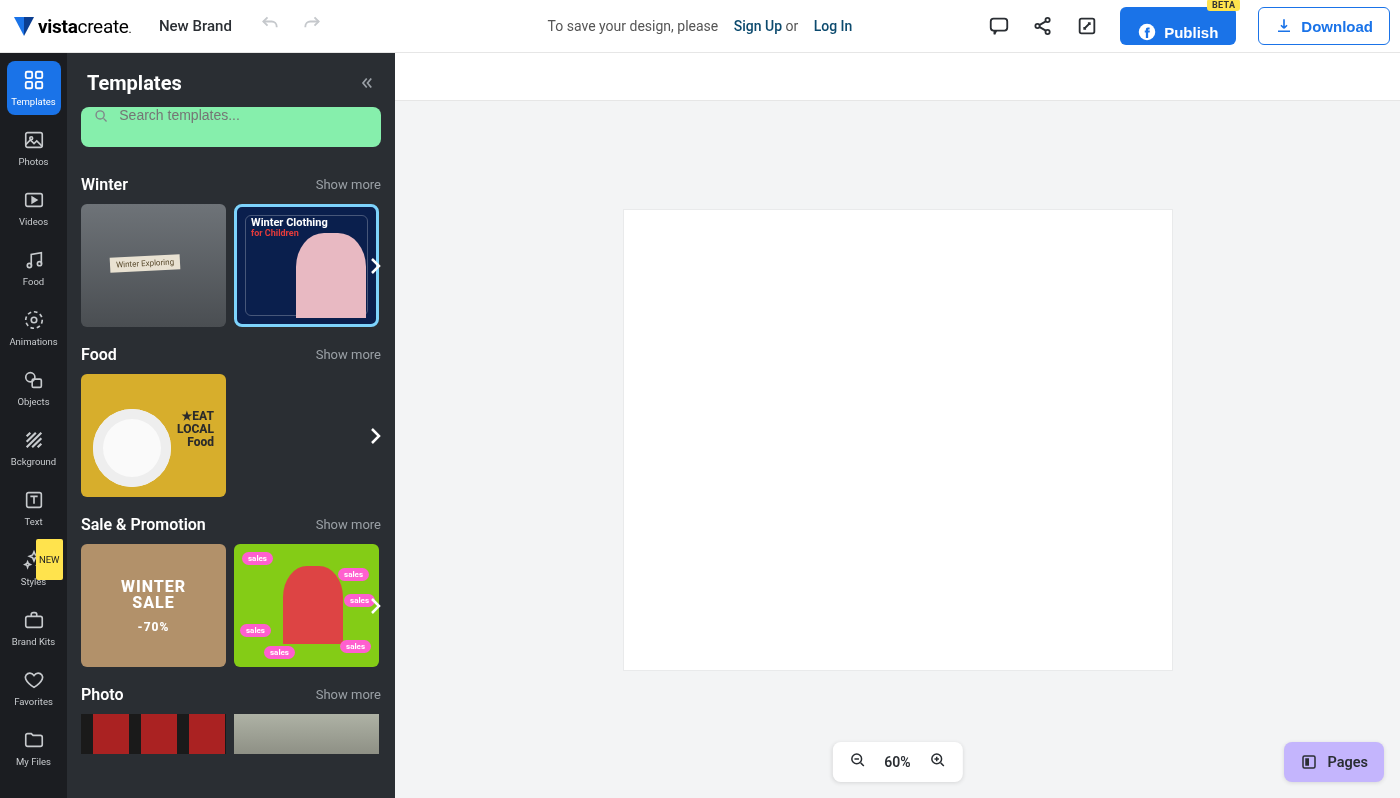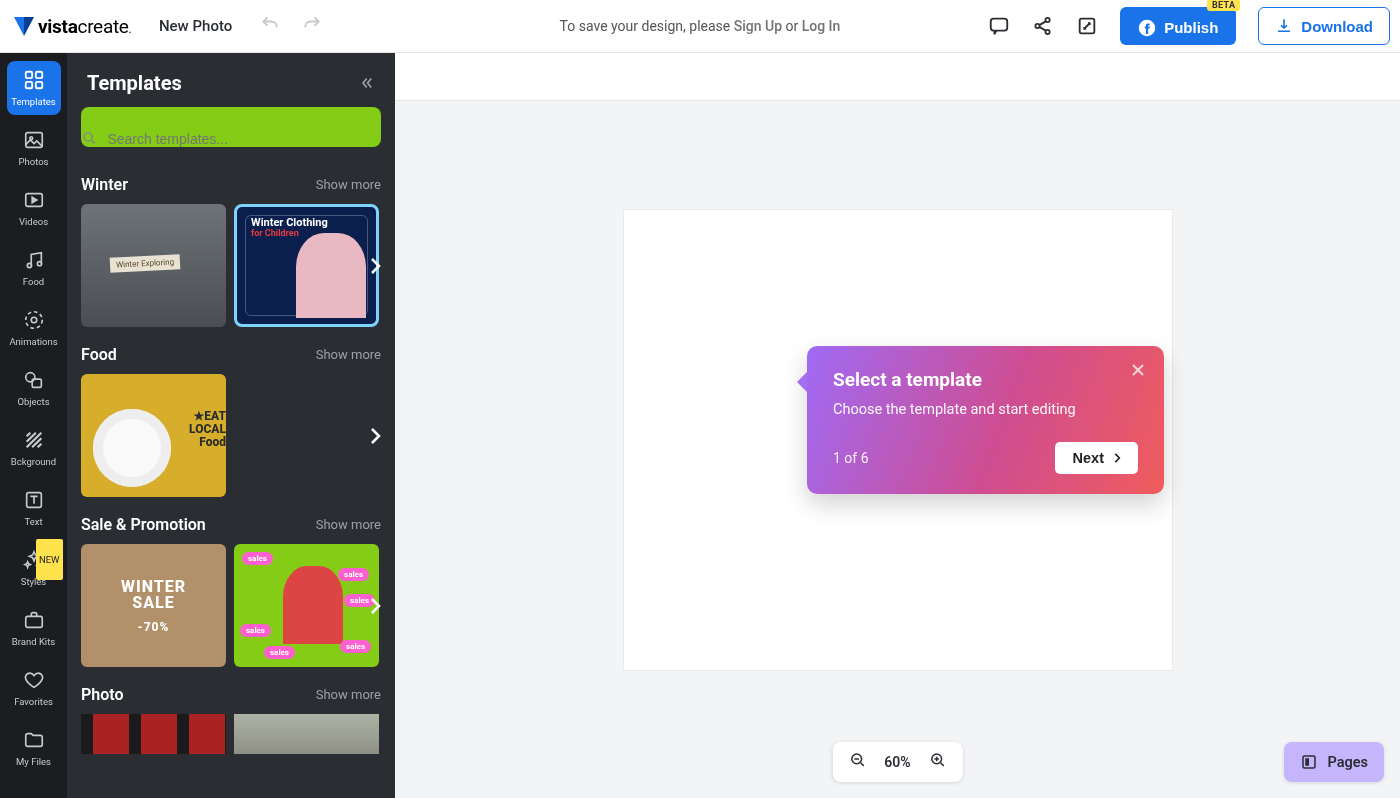--- a/index.html
+++ b/index.html
@@ -8,44 +8,44 @@
 
 .topbar { height: 53px; display: flex; align-items: center; padding: 0 10px; border-bottom: 1px solid #e6e6e6; position: relative; }
 .logo { display: flex; align-items: center; gap: 2px; margin-left: 2px; margin-right: 28px; }
 .logo-mark { width: 24px; height: 24px; }
 .logo-text { font-size: 19px; font-weight: 700; letter-spacing: -0.3px; color: #000; }
 .logo-text .light { font-weight: 400; }
 .design-name { font-size: 15px; color: #2a2e33; font-weight: 500; margin-right: 28px; }
 .history { display: flex; gap: 22px; color: #c5c8cc; }
 .history svg { width: 20px; height: 20px; }
 .center-msg { position: absolute; left: 50%; transform: translateX(-50%); font-size: 14px; color: #555; }
-.center-msg a { color: #737373; text-decoration: none; font-weight: 500; }
+.center-msg a { color: #0c4a6e; text-decoration: none; font-weight: 500; margin-left: 12px; }
 .top-right { margin-left: auto; display: flex; align-items: center; gap: 22px; }
 .top-icon { width: 22px; height: 22px; color: #2a2e33; display:flex; align-items:center; justify-content:center; }
 .publish-wrap { position: relative; }
-.publish-btn { background: #1a73e8; color: #fff; border: none; border-radius: 6px; height: 38px; padding: 12px 18px; font-size: 15px; font-weight: 600; display: flex; align-items: flex-start; gap: 8px; cursor: pointer; }
+.publish-btn { background: #1a73e8; color: #fff; border: none; border-radius: 6px; height: 38px; padding: 4px 18px; font-size: 15px; font-weight: 600; display: flex; align-items: flex-end; gap: 8px; cursor: pointer; }
 .publish-beta { position: absolute; top: -8px; right: -4px; background: #ffe34d; color: #333; font-size: 9px; font-weight: 700; padding: 1px 5px; border-radius: 3px; letter-spacing: .3px; }
 .download-btn { background: #fff; color: #1a73e8; border: 1.5px solid #1a73e8; border-radius: 6px; height: 38px; padding: 0 16px; font-size: 15px; font-weight: 600; display: flex; align-items: center; gap: 8px; cursor: pointer; }
 
 
 .workspace { display: flex; height: calc(100% - 53px); }
 .rail { width: 67px; background: #1b1d21; display: flex; flex-direction: column; align-items: center; padding-top: 8px; gap: 0; }
 .rail-item { width: 54px; padding: 8px 0; border-radius: 8px; display: flex; flex-direction: column; align-items: center; gap: 5px; color: #c7cacd; cursor: pointer; position: relative; margin-bottom: 6px; }
 .rail-item.active { background: #1a73e8; color: #fff; }
 .rail-item svg { width: 22px; height: 22px; }
 .rail-item span { font-size: 9.5px; font-weight: 400; }
 .rail-new { position: absolute; top: -2px; right: -2px; background: #ffe34d; color: #222; font-size: 7px; font-weight: 800; padding: 15px 3px; border-radius: 2px; }
 
 
 .panel { width: 328px; background: #2a2e33; display: flex; flex-direction: column; overflow: hidden; }
 .panel-head { display: flex; align-items: center; justify-content: space-between; padding: 18px 20px 12px 20px; }
 .panel-title { color: #fff; font-size: 20px; font-weight: 700; }
 .collapse { color: #9aa0a6; width: 18px; height: 18px; }
 .search-wrap { padding: 0 14px 10px 14px; }
-.search { background: #84cc16; border-radius: 8px; height: 40px; display: flex; align-items: flex-end; padding: 0 0; gap: 10px; }
+.search { background: #86efac; border-radius: 8px; height: 40px; display: flex; align-items: flex-start; padding: 0 12px; gap: 10px; }
 .search svg { width: 18px; height: 18px; color: #808489; }
 .search input { border: none; outline: none; width: 100%; font-size: 14px; color: #333; background: transparent; }
 .cats { flex: 1; overflow-y: auto; padding: 0 14px; }
 .cat { margin-top: 18px; }
 .cat-head { display: flex; justify-content: space-between; align-items: center; margin-bottom: 10px; }
 .cat-title { color: #fff; font-size: 16px; font-weight: 600; }
 .cat-more { color: #9aa0a6; font-size: 13px; cursor: pointer; }
 .thumbs { position: relative; display: flex; gap: 8px; }
 .thumb { width: 145px; height: 123px; border-radius: 6px; flex-shrink: 0; }
 .thumb.photo-row { width: 145px; height: 40px; border-radius: 0; }
@@ -57,21 +57,21 @@
 .t-winter2 { background: #0a1f4d; border: 3px solid #7dd3fc; border-radius:8px; position:relative; overflow:hidden; }
 .t-winter2::before{content:""; position:absolute; top:8px; left:8px; right:8px; bottom:8px; border:1px solid rgba(255,255,255,.25); border-radius:6px;}
 .t-winter2 .txt{position:absolute; top:10px; left:14px; color:#fff; font-size:11px; font-weight:700; line-height:1.1;}
 .t-winter2 .txt i{color:#e33b3b; font-style:normal; font-size:9px; display:block;}
 .t-winter2 .kid{position:absolute; right:10px; bottom:6px; width:70px; height:85px; background:#e8b9c2; border-radius:40% 40% 0 0;}
 .t-food1 { background:#2b2420; position:relative; }
 .t-food1 .txt{position:absolute; top:34px; left:18px; color:#fff; font-family:cursive; font-size:18px; font-weight:700; line-height:.8;}
 .t-food1 .txt small{display:block; font-size:8px; letter-spacing:2px; font-family:sans-serif; color:#bbb; font-weight:400;}
 .t-food2 { background:#d7ae2c; position:relative; }
 .t-food2 .plate{position:absolute; left:12px; bottom:10px; width:78px; height:78px; border-radius:50%; background:#fafafa; box-shadow:inset 0 0 0 10px #eee;}
-.t-food2 .txt{position:absolute; right:0; top:36px; color:#2b2b2b; font-size:12px; font-weight:800; text-align:right; line-height:1.1;}
+.t-food2 .txt{position:absolute; right:12px; top:36px; color:#2b2b2b; font-size:12px; font-weight:800; text-align:right; line-height:1.1;}
 .t-sale1 { background:#b2916a; position:relative; }
 .t-sale1 .txt{position:absolute; inset:0; display:flex; flex-direction:column; align-items:center; justify-content:center; color:#fff; font-weight:800; font-size:16px; letter-spacing:1px; line-height:1;}
 .t-sale1 .txt small{font-size:12px; margin-top:10px;}
 .t-sale2 { background:#84cc16; position:relative; overflow:hidden; }
 .t-sale2 .tag{position:absolute; background:#ff5fcf; color:#fff; font-size:8px; font-weight:700; padding:2px 6px; border-radius:10px;}
 .t-sale2 .person{position:absolute; left:34%; top:18%; width:60px; height:78px; background:#d44; border-radius:40% 40% 0 0;}
 .t-photo1 { background: repeating-linear-gradient(90deg,#1a1a1a 0 12px,#aa2222 12px 48px); }
 .t-photo2 { background: linear-gradient(#aeb2a5,#8e9085); }
 
 
@@ -102,21 +102,21 @@
 <body>
 
 <div class="topbar">
   <div class="logo">
     <svg class="logo-mark" viewBox="0 0 24 24">
         <polygon points="2,3 12,22 12,3" fill="#1a73e8"></polygon>
         <polygon points="12,3 12,22 22,3" fill="#0b3e91"></polygon>
       </svg>
     <span class="logo-text"><span>vista</span><span class="light">create</span><span style="font-size:9px;">.</span></span>
   </div>
-  <div class="design-name">New Photo</div>
+  <div class="design-name">New Brand</div>
   <div class="history">
     <span><svg viewBox="0 0 24 24" fill="none" stroke="currentColor" stroke-width="2.2">
           <path d="M9 14l-5-5 5-5"></path>
           <path d="M4 9h10a6 6 0 016 6v1"></path>
         </svg></span>
     <span><svg viewBox="0 0 24 24" fill="none" stroke="currentColor" stroke-width="2.2">
           <path d="M15 14l5-5-5-5"></path>
           <path d="M20 9H10a6 6 0 00-6 6v1"></path>
         </svg></span>
   </div>
@@ -352,36 +352,20 @@
           <div class="thumb photo-row t-photo2"></div>
         </div>
       </div>
     </div>
   </div>
 
   <div class="canvas-area">
     <div class="toolbar-strip"></div>
     <div class="artboard"></div>
 
-    <div class="tip">
-      <span class="tip-close"><svg viewBox="0 0 24 24" fill="none" stroke="currentColor" stroke-width="2.4">
-            <path d="M6 6l12 12M18 6L6 18"></path>
-          </svg></span>
-      <h3>Select a template</h3>
-      <p>Choose the template and start editing</p>
-      <div class="tip-foot">
-        <span class="tip-step">1 of 6</span>
-        <button class="tip-next">
-          <span>Next</span>
-          <svg width="14" height="14" viewBox="0 0 24 24" fill="none" stroke="currentColor" stroke-width="2.8">
-              <path d="M9 5l7 7-7 7"></path>
-            </svg>
-        </button>
-      </div>
-    </div>
 
     <div class="zoom">
       <span><svg viewBox="0 0 24 24" fill="none" stroke="currentColor" stroke-width="2">
             <circle cx="10.5" cy="10.5" r="6.5"></circle>
             <path d="M20 20l-4.2-4.2M7.5 10.5h6"></path>
           </svg></span>
       <span class="zoom-val">60%</span>
       <span><svg viewBox="0 0 24 24" fill="none" stroke="currentColor" stroke-width="2">
             <circle cx="10.5" cy="10.5" r="6.5"></circle>
             <path d="M20 20l-4.2-4.2M7.5 10.5h6M10.5 7.5v6"></path>

